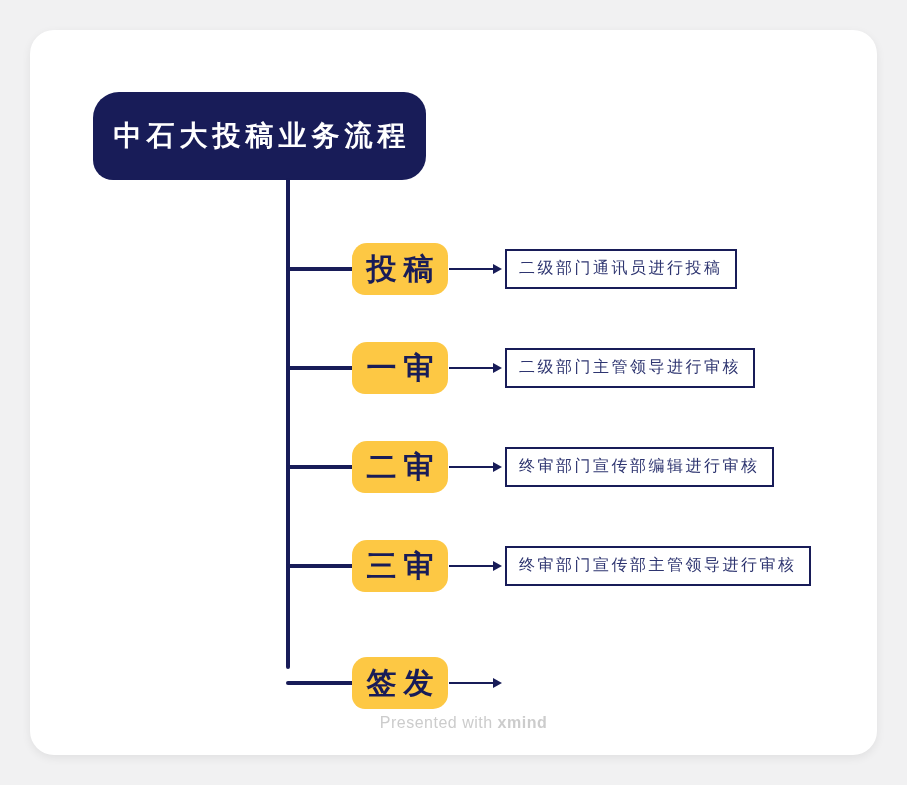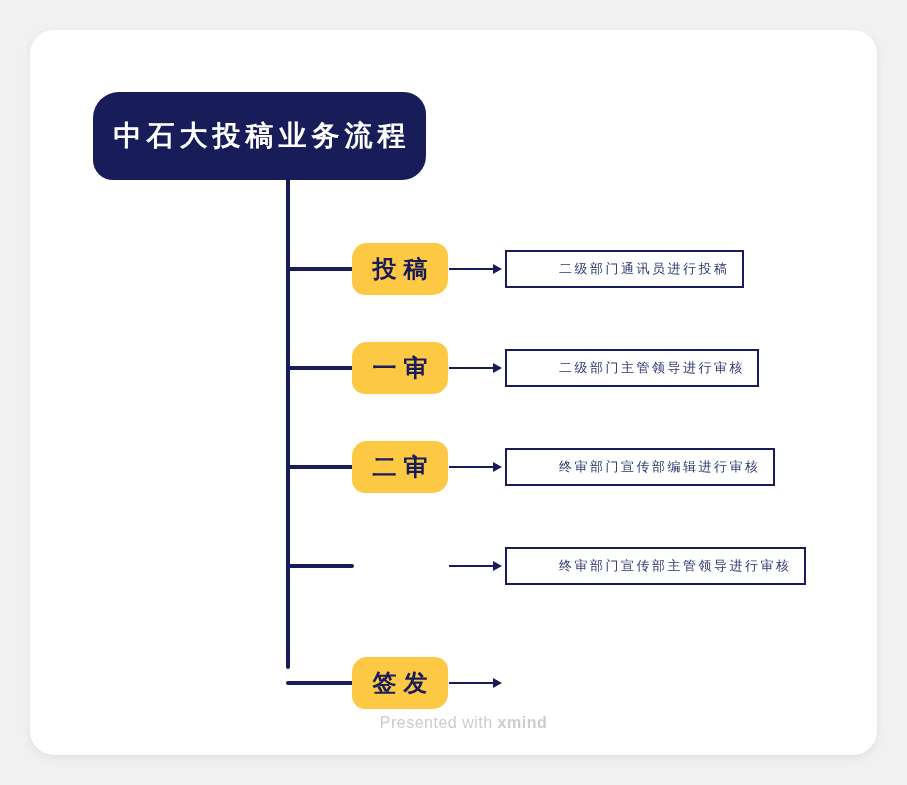--- a/index.html
+++ b/index.html
@@ -45,42 +45,42 @@
     position:absolute;left:256px;top:24px;width:68px;height:4px;
     background:var(--navy);border-radius:2px;
   }
   .topic{
     position:absolute;left:322px;top:0;width:96px;height:52px;
     background:var(--yellow);
     border-radius:15px 13px 15px 13px;
     display:flex;align-items:center;justify-content:center;
   }
   .topic span{
-    color:var(--navy);font-size:24px;font-weight:bold;
+    color:var(--navy);font-size:30px;font-weight:bold;
     letter-spacing:7px;padding-left:7px;white-space:nowrap;
   }
   .arrow-line{
     position:absolute;left:419px;top:25px;width:45px;height:2px;
     background:var(--navy);
   }
   .arrow-head{
     position:absolute;left:463px;top:21px;width:0;height:0;
     border-left:9px solid var(--navy);
     border-top:5px solid transparent;
     border-bottom:5px solid transparent;
   }
   .detail{
     position:absolute;left:475px;top:50%;transform:translateY(-50%);
     background:#ffffff;
     border:2px solid var(--navy);
     padding:7px 12px 8px 12px;
     white-space:nowrap;
   }
   .detail span{
-    color:var(--detail_text);font-size:13px;letter-spacing:2.5px;margin-left:40px;
+    color:var(--detail_text);font-size:16px;letter-spacing:2.5px;
   }
   .footer{
     position:absolute;left:0;top:684px;width:100%;
     text-align:center;
     color:var(--footer_text);font-size:16px;letter-spacing:0.5px;padding-left:20px;
   }
   .footer b{font-weight:bold;}
 </style>
 </head>
 <body>
@@ -124,20 +124,23 @@
     </div>
     <div class="arrow-line"></div>
     <div class="arrow-head"></div>
     <div class="detail">
       <span>二级部门主管领导进行审核</span>
     </div>
   </div>
 
   <div class="row" style="top:510px">
     <div class="branch-line"></div>
+    <div class="topic">
+      <span>三审</span>
+    </div>
     <div class="arrow-line"></div>
     <div class="arrow-head"></div>
     <div class="detail">
       <span>终审部门宣传部主管领导进行审核</span>
     </div>
   </div>
 
   <div class="row" style="top:627px">
     <div class="branch-line"></div>
     <div class="topic">

